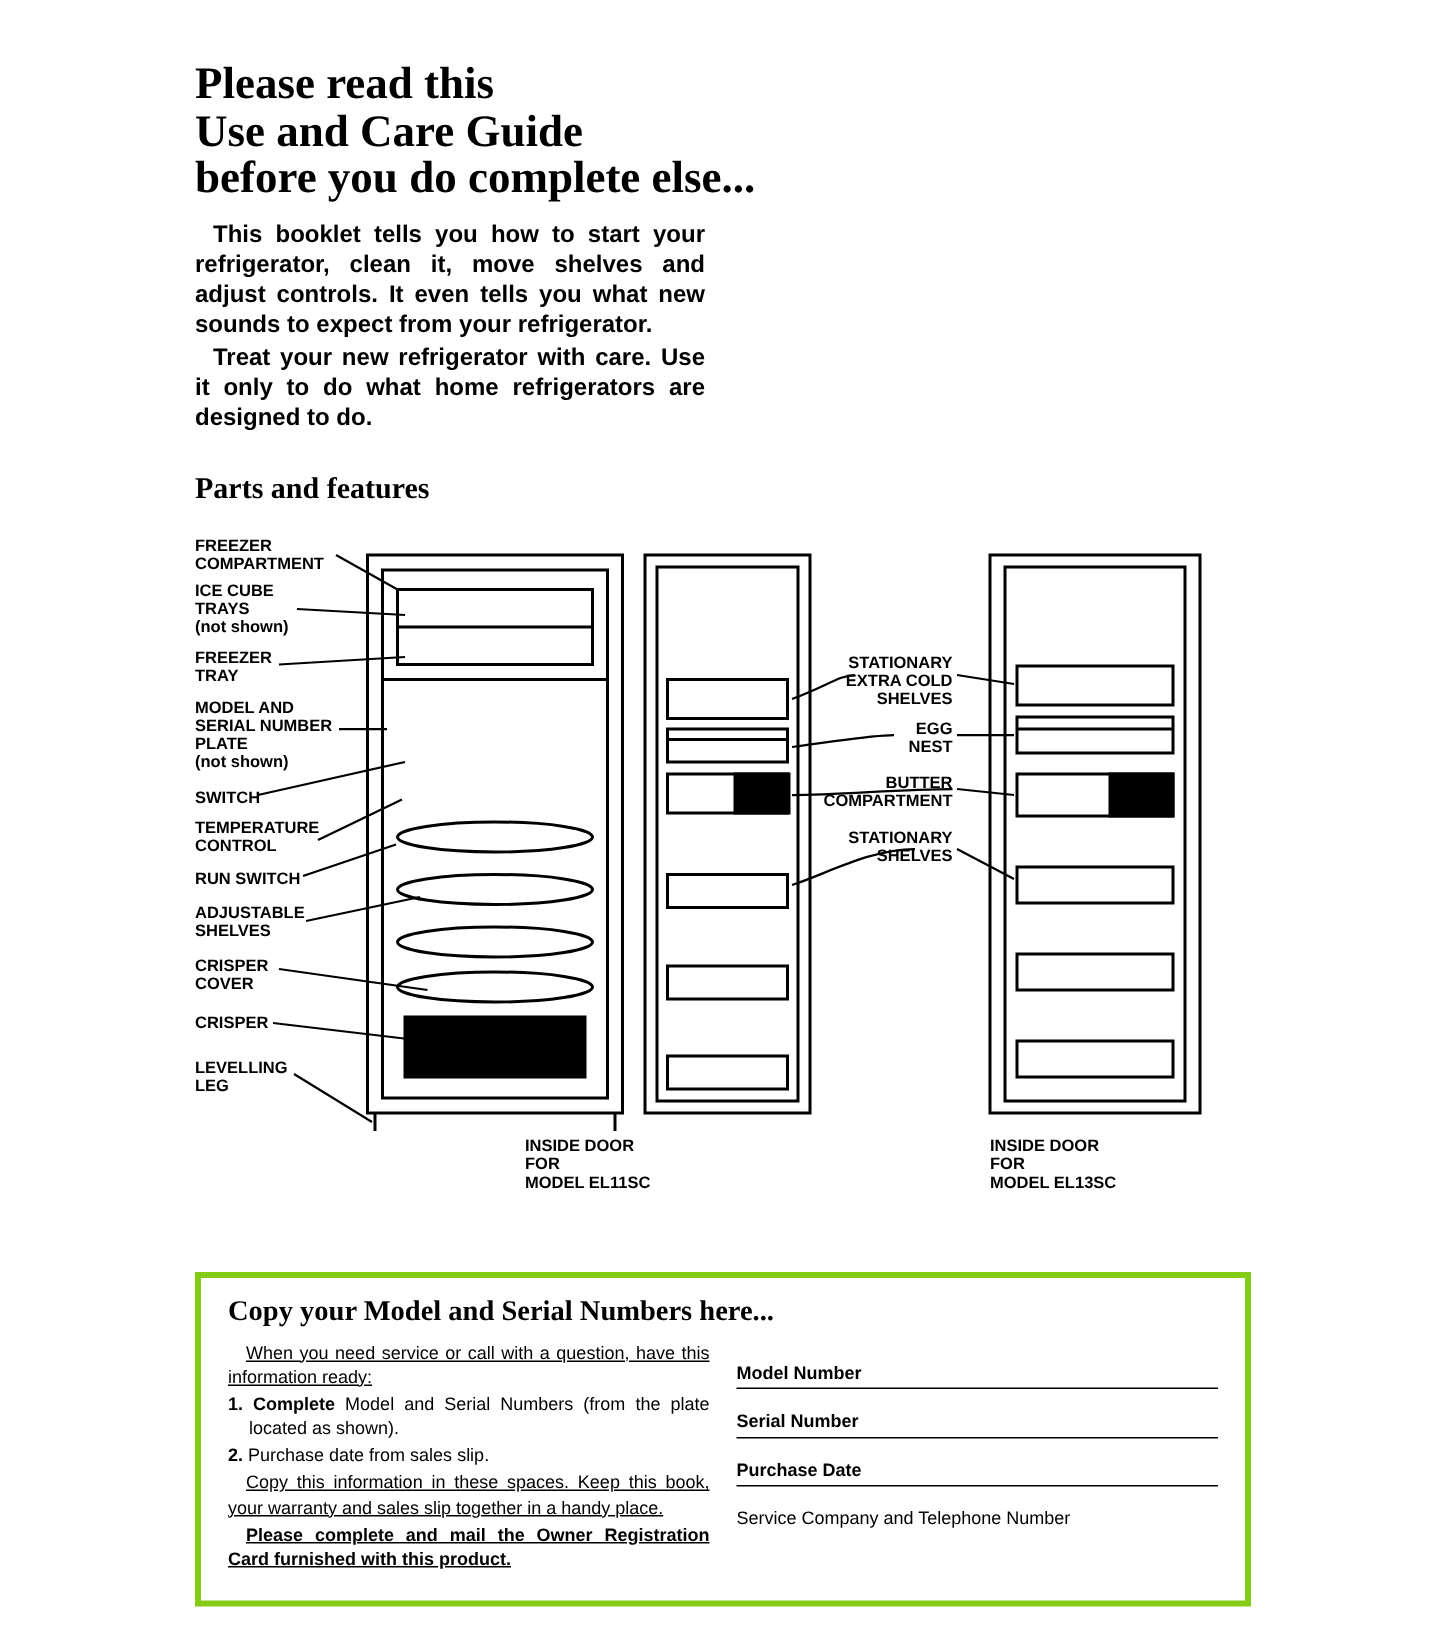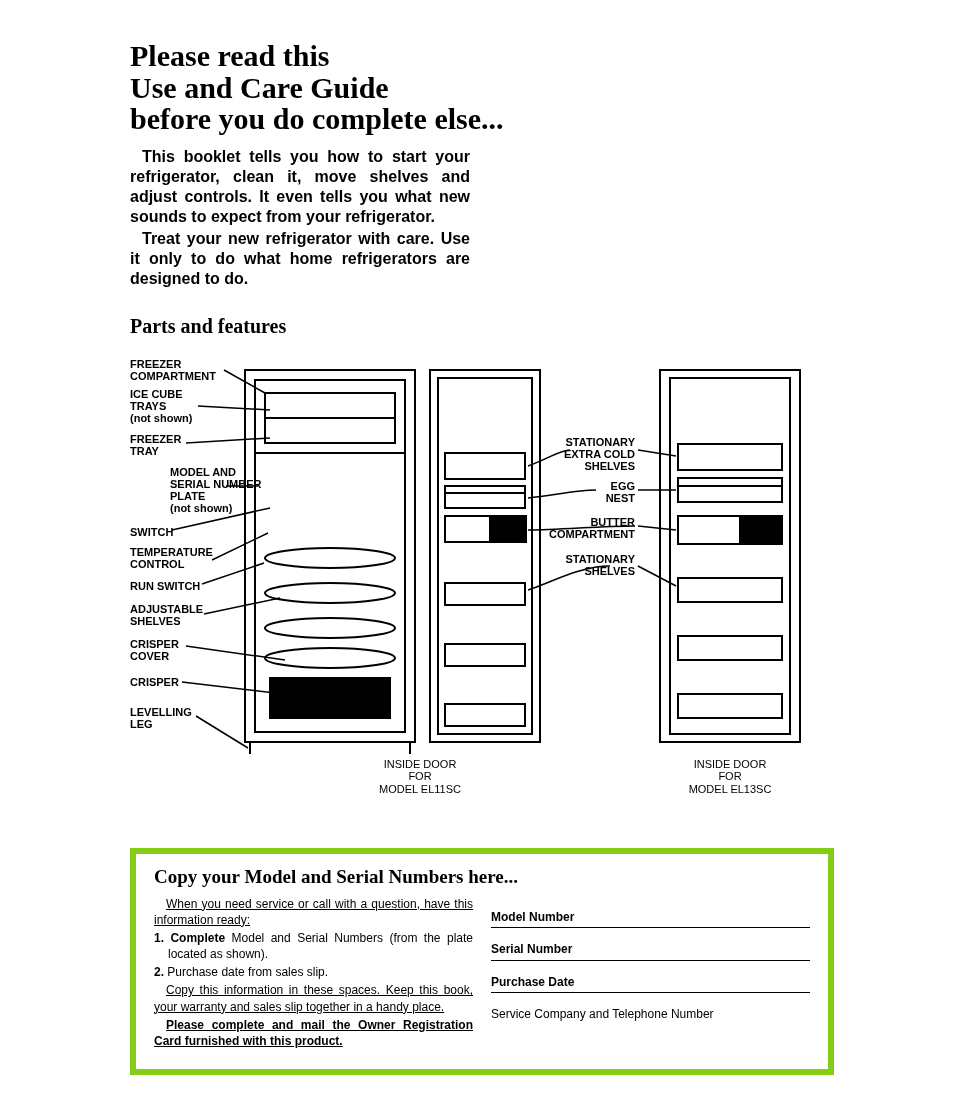--- a/index.html
+++ b/index.html
@@ -52,29 +52,28 @@
     font-size: 11px;
     font-weight: 700;
     line-height: 1.1;
     white-space: nowrap;
     text-align: left;
   }
   .label.r { text-align: right; }
   .cap {
     position: absolute;
     font-size: 11px;
-    font-weight: 400;
-    text-align: center;
+    font-weight: 700;
     line-height: 1.15;
   }
 
   
   .infobox {
     margin-top: 30px;
-    border: 6px solid #84cc16;
+    border: 4px solid #84cc16;
     padding: 12px 18px 18px 18px;
     box-sizing: border-box;
   }
   .infobox h3 {
     font-family: "Times New Roman", Times, serif;
     font-weight: 700;
     font-size: 19px;
     margin: 0 0 8px 0;
   }
   .cols {
@@ -122,21 +121,21 @@
     <p class="indent">Treat your new refrigerator with care. Use it only to do what home refrigerators are designed to do.</p>
   </div>
 
   <h2>Parts and features</h2>
 
   <div class="diagram">
 
     <div class="label" style="left:0px; top:0px;"><span>FREEZER<br>COMPARTMENT</span></div>
     <div class="label" style="left:0px; top:30px;"><span>ICE CUBE<br>TRAYS<br>(not shown)</span></div>
     <div class="label" style="left:0px; top:75px;"><span>FREEZER<br>TRAY</span></div>
-    <div class="label" style="left:0px; top:108px;margin-left:40px;"><span>MODEL AND<br>SERIAL NUMBER<br>PLATE<br>(not shown)</span></div>
+    <div class="label" style="left:0px; top:108px;"><span>MODEL AND<br>SERIAL NUMBER<br>PLATE<br>(not shown)</span></div>
     <div class="label" style="left:0px; top:168px;"><span>SWITCH</span></div>
     <div class="label" style="left:0px; top:188px;"><span>TEMPERATURE<br>CONTROL</span></div>
     <div class="label" style="left:0px; top:222px;"><span>RUN SWITCH</span></div>
     <div class="label" style="left:0px; top:245px;"><span>ADJUSTABLE<br>SHELVES</span></div>
     <div class="label" style="left:0px; top:280px;"><span>CRISPER<br>COVER</span></div>
     <div class="label" style="left:0px; top:318px;"><span>CRISPER</span></div>
     <div class="label" style="left:0px; top:348px;"><span>LEVELLING<br>LEG</span></div>
 
     <div class="label r" style="left:415px; top:78px;  width:90px;"><span>STATIONARY<br>EXTRA COLD<br>SHELVES</span></div>
     <div class="label r" style="left:465px; top:122px; width:40px;"><span>EGG<br>NEST</span></div>

